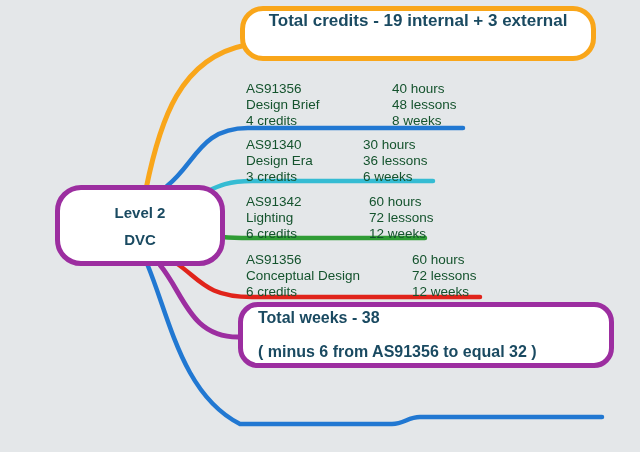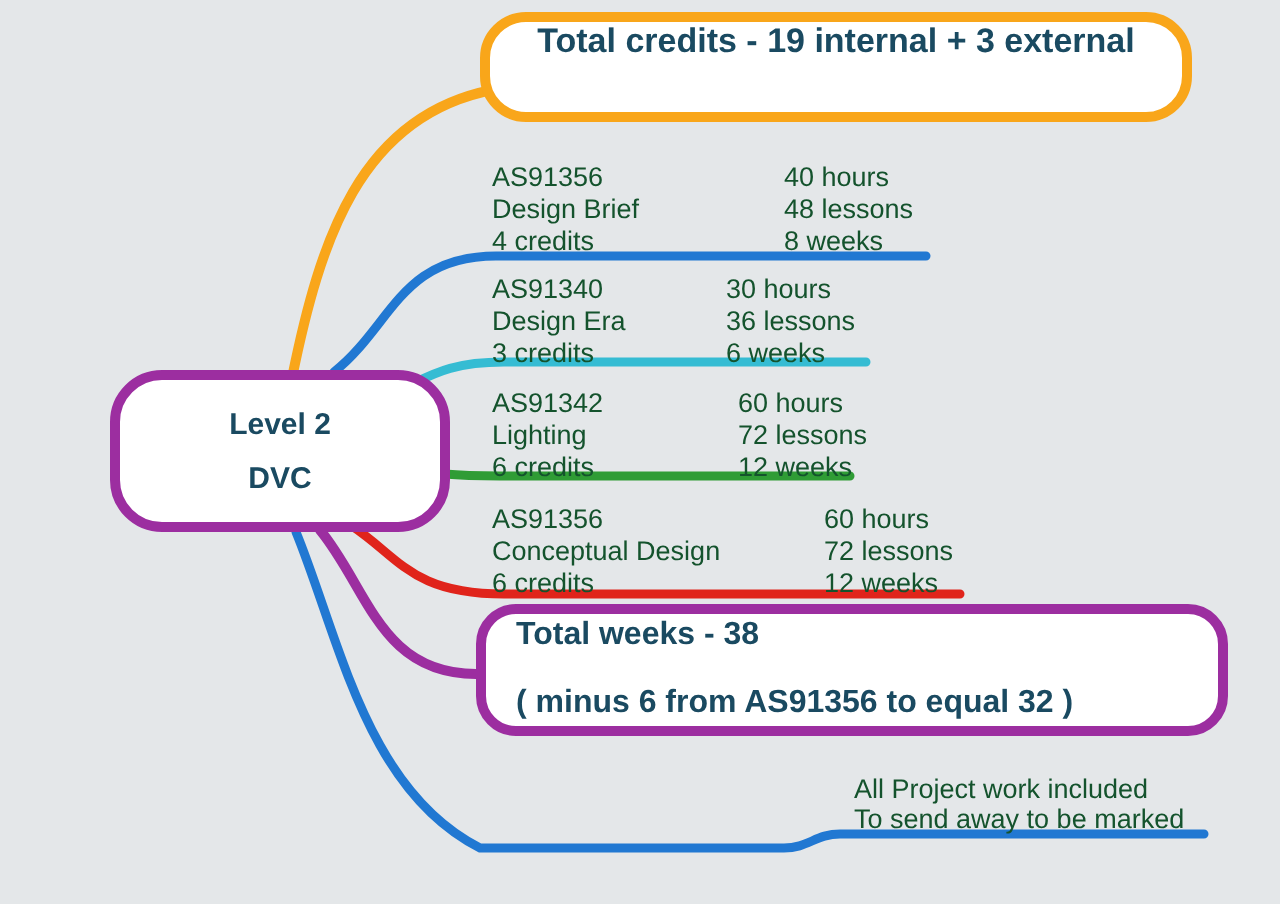--- a/index.html
+++ b/index.html
@@ -106,18 +106,14 @@
     <div>AS91356</div>
     <div>Conceptual Design</div>
     <div>6 credits</div>
   </div>
   <div class="txt" style="left:412px; top:252px;">
     <div>60 hours</div>
     <div>72 lessons</div>
     <div>12 weeks</div>
   </div>
 
-  <div class="txt small" style="left:427px; top:387px;">
-    <div>All Project work included</div>
-    <div>To send away to be marked</div>
-  </div>
 
 </div>
 
 </body></html>

